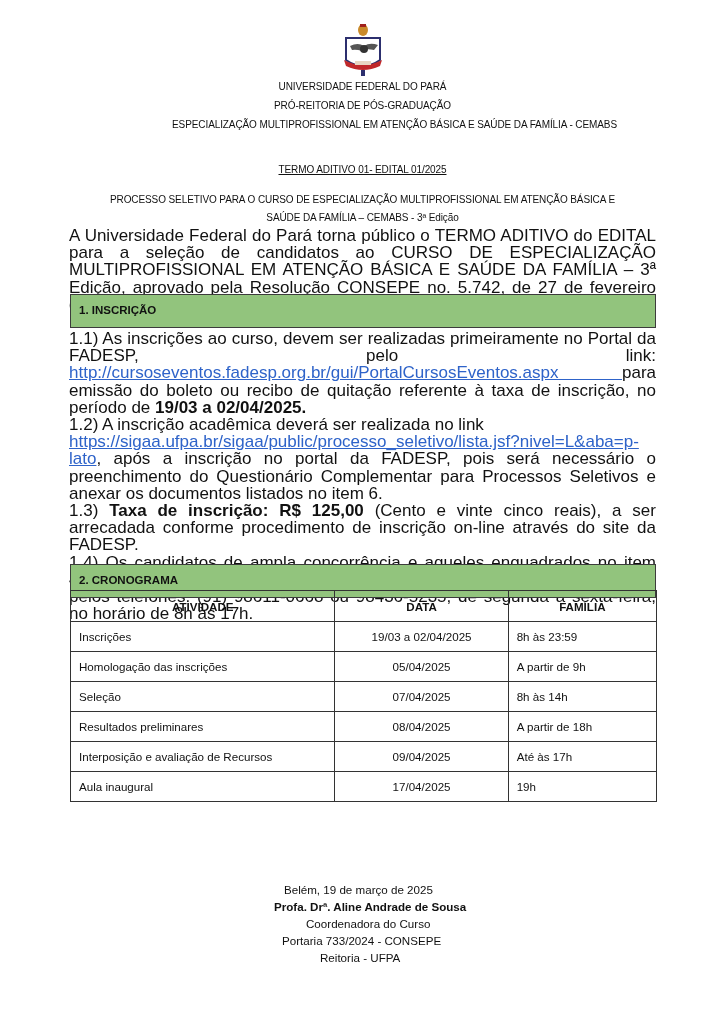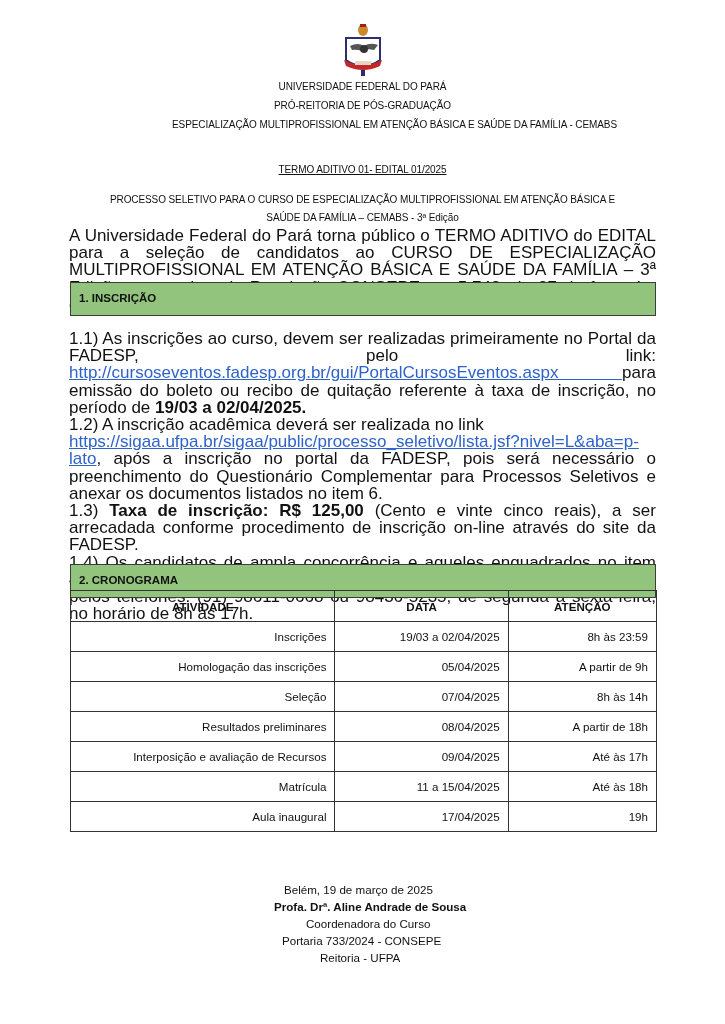--- a/index.html
+++ b/index.html
@@ -12,27 +12,27 @@
   .hdr2 { top:100px; }
   .hdr3 { top:119px;margin-left:32px; }
   .termo { top:164px; font-weight:normal; text-decoration:underline; }
   .proc1 { top:194px; }
   .proc2 { top:212px; }
   .para { position:absolute; left:69px; width:587px; font-size:17px; line-height:17.2px; text-align:justify; }
   .intro { top:227px; }
   .section-bar { position:absolute; left:70px; width:586px; height:34px; background:#92c47d;
                  border:1.5px solid #3c3c3c; box-sizing:border-box; }
   .section-bar span { position:absolute; left:8px; top:9px; font-size:11.5px; font-weight:bold; }
-  .sec1 { top:282px;text-align:center; }
+  .sec1 { top:294px;text-align:center; }
   .sec2 { top:564px; }
   .p11 { top:330px; }
   .link { color:#2e63c9; text-decoration:underline; }
   b { font-weight:bold;margin-top:42px; }
   table.crono { position:absolute; left:70px; top:590px; width:587px; border-collapse:collapse; font-size:11.6px; }
-  table.crono td, table.crono th { border:1.5px solid #333; height:29px; padding:0 8px;text-align:right; }
+  table.crono td, table.crono th { border:1.5px solid #333; height:29px; padding:0 8px; }
   table.crono th { height:30px; font-weight:bold; text-align:center; }
   .c1 { width:238px; text-align:left;margin-left:48px; }
   .c2 { width:150px; text-align:center; }
   .c3 { width:126px; text-align:left; }
   .sig { position:absolute; left:0; width:725px; font-size:11.6px; }
   .s1 { top:883px; left:284px; }
   .s2 { top:900px; left:274px; font-weight:bold; }
   .s3 { top:917px; left:306px; }
   .s4 { top:934px; left:282px; }
   .s5 { top:951px; left:320px; }
@@ -78,21 +78,21 @@
 
   <div class="section-bar sec2">
     <span>2. CRONOGRAMA</span>
   </div>
 
   <table class="crono">
     <thead>
       <tr>
         <th class="c1">ATIVIDADE</th>
         <th class="c2">DATA</th>
-        <th class="c3" style="text-align:center">ATENÇÃO</th>
+        <th class="c3" style="text-align:center">FAMÍLIA</th>
       </tr>
     </thead>
     <tbody id="crono-body">
         <tr>
           <td class="c1">Inscrições</td>
           <td class="c2">19/03 a 02/04/2025</td>
           <td class="c3">8h às 23:59</td>
         </tr>
         <tr>
           <td class="c1">Homologação das inscrições</td>
@@ -108,25 +108,20 @@
           <td class="c1">Resultados preliminares</td>
           <td class="c2">08/04/2025</td>
           <td class="c3">A partir de 18h</td>
         </tr>
         <tr>
           <td class="c1">Interposição e avaliação de Recursos</td>
           <td class="c2">09/04/2025</td>
           <td class="c3">Até às 17h</td>
         </tr>
         <tr>
-          <td class="c1">Matrícula</td>
-          <td class="c2">11 a 15/04/2025</td>
-          <td class="c3">Até às 18h</td>
-        </tr>
-        <tr>
           <td class="c1">Aula inaugural</td>
           <td class="c2">17/04/2025</td>
           <td class="c3">19h</td>
         </tr>
       </tbody>
   </table>
 
   <div class="sig s1">Belém, 19 de março de 2025</div>
   <div class="sig s2">Profa. Drª. Aline Andrade de Sousa</div>
   <div class="sig s3">Coordenadora do Curso</div>

